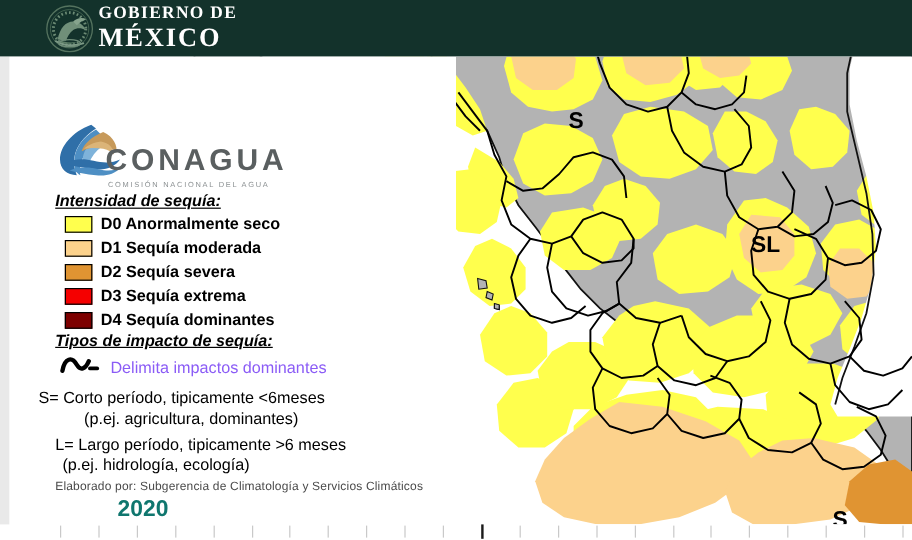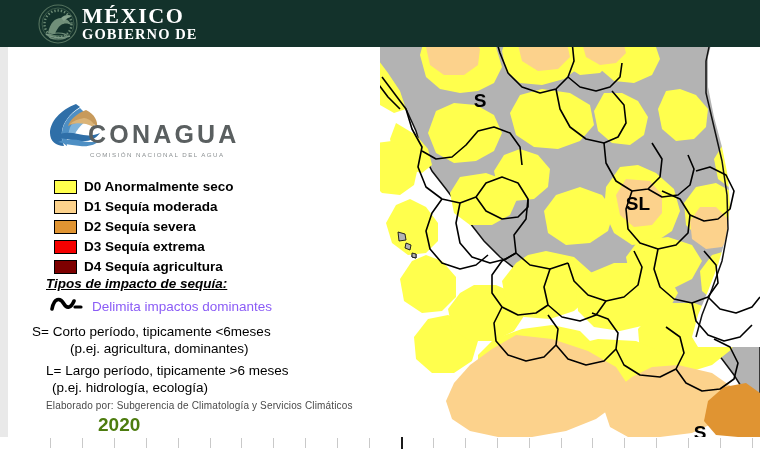--- a/index.html
+++ b/index.html
@@ -49,21 +49,21 @@
   #squiggle-lab{position:absolute;left:92px;top:299px;font-size:13.5px;color:#8b5cf6;z-index:25;}
 
   .ln{position:absolute;font-size:13.5px;color:#000;white-space:nowrap;z-index:25;}
   #s-l1{left:32px;top:324px;}
   #s-l2{left:70px;top:341px;}
   #l-l1{left:46px;top:363px;}
   #l-l2{left:52px;top:380px;}
 
   #credit{position:absolute;left:46px;top:400px;font-size:10px;
           color:#4a4a4a;letter-spacing:.15px;z-index:25;white-space:nowrap;}
-  #year{position:absolute;left:98px;top:414px;font-size:19px;font-weight:bold;color:#4d7c0f;z-index:25;}
+  #year{position:absolute;left:98px;top:414px;font-size:19px;font-weight:bold;color:#0f766e;z-index:25;}
 
   
   #axis{position:absolute;left:0;top:437px;width:760px;height:13px;background:#fff;z-index:30;}
   .tick{position:absolute;top:1px;width:1px;height:10px;background:#c9c9c9;}
   .tick.major{background:#1a1a1a;width:2px;height:12px;top:0;}
 
   
   .map-lab{font-family:"Liberation Sans",sans-serif;font-weight:bold;fill:#000;}
 </style>
 </head>
@@ -285,40 +285,41 @@
     <path d="M14 36 C22 32 30 32 38 34 C46 36 54 36 60 33 C56 39 48 42 40 41
              C32 40 22 39 14 36 Z" fill="#2f6fa8"></path>
     <path d="M18 42 C26 39 34 39 42 41 C50 43 56 42 60 40 C56 45 48 47 40 46
              C32 45 24 44 18 42 Z" fill="#4e8fc4"></path>
   </svg>
   <div id="conagua-word">
     <span id="conagua-name">CONAGUA</span>
     <span id="conagua-sub">COMISIÓN NACIONAL DEL AGUA</span>
   </div>
 
+  <div class="lg-head" id="head-intensidad">Intensidad de sequía:</div>
 
   <div class="sw-row" style="top:180px">
     <span class="sw-box" style="background:#FFFF4D"></span>
     <span class="sw-lab">D0 Anormalmente seco</span>
   </div>
   <div class="sw-row" style="top:200px">
     <span class="sw-box" style="background:#FCD28C"></span>
     <span class="sw-lab">D1 Sequía moderada</span>
   </div>
   <div class="sw-row" style="top:220px">
     <span class="sw-box" style="background:#E09432"></span>
     <span class="sw-lab">D2 Sequía severa</span>
   </div>
   <div class="sw-row" style="top:240px">
     <span class="sw-box" style="background:#F50000"></span>
     <span class="sw-lab">D3 Sequía extrema</span>
   </div>
   <div class="sw-row" style="top:260px">
     <span class="sw-box" style="background:#7D0000"></span>
-    <span class="sw-lab">D4 Sequía agricultura</span>
+    <span class="sw-lab">D4 Sequía dominantes</span>
   </div>
 
   <div class="lg-head" id="head-tipos">Tipos de impacto de sequía:</div>
 
   <svg id="squiggle" viewBox="0 0 34 22">
     <path d="M2 15 C4 4 10 3 14 10 C17 15 21 14 24 7" fill="none" stroke="#000" stroke-width="3.6" stroke-linecap="round"></path>
     <path d="M25 13 L31 13" stroke="#000" stroke-width="3.2" stroke-linecap="round"></path>
   </svg>
   <div id="squiggle-lab">Delimita impactos dominantes</div>
 
@@ -362,18 +363,18 @@
       <circle cx="28" cy="21" r="16" fill="none" stroke="#4a6a56" stroke-width="0.7"></circle>
       <circle cx="28" cy="21" r="13.5" fill="none" stroke="#6b8a74" stroke-width="2.4" stroke-dasharray="1.4 1.9"></circle>
       <path d="M18 30 C20 20 25 15 31 15 C36 15 40 18 41 22 C38 20 34 20 31 22
                C28 24 26 28 25 31 Z" fill="#708f79"></path>
       <path d="M31 15 C34 12 38 11 42 13 C39 14 36 16 34 18 Z" fill="#86a38d"></path>
       <path d="M18 30 C22 32 28 33 34 32 C30 34 24 34 19 32 Z" fill="#5f8069"></path>
       <path d="M16 31 C22 35 32 36 40 33" fill="none" stroke="#7d9a86" stroke-width="1.6"></path>
       <ellipse cx="28" cy="33" rx="9" ry="3" fill="none" stroke="#6f8d79" stroke-width="1.2"></ellipse>
     </svg>
     <div id="gob-title">
+      <span id="gob-line1">GOBIERNO DE</span>
       <span id="gob-line2">MÉXICO</span>
-      <span id="gob-line1">GOBIERNO DE</span>
     </div>
   </div>
 
 </div>
 
 </body></html>

